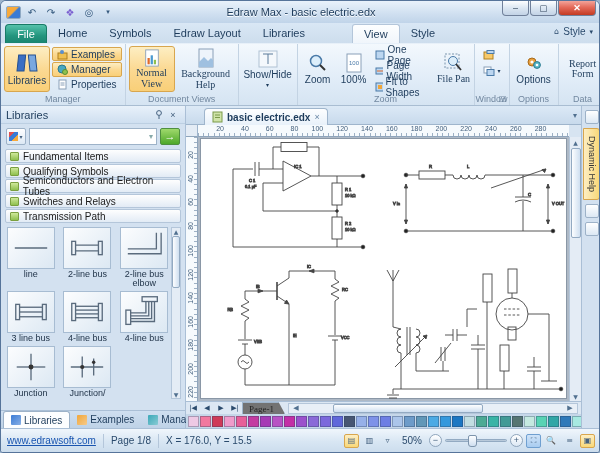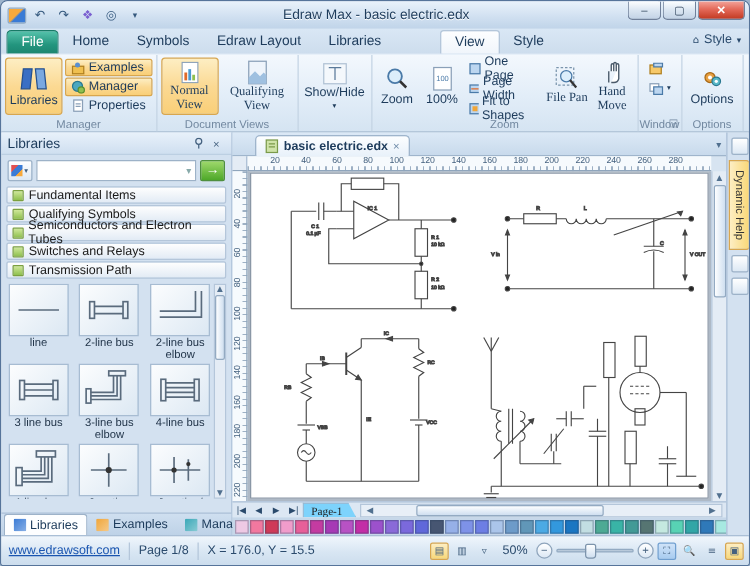--- a/index.html
+++ b/index.html
@@ -91,21 +91,21 @@
   #page{position:absolute;left:2px;top:1px;width:367px;height:261px;background:#fff;border:1px solid #8a97a6;}
   #canvas-vscroll{position:absolute;left:568px;top:136px;width:12px;height:264px;background:#e4ecf5;border-left:1px solid #b4c6da;
     display:flex;flex-direction:column;align-items:center;font-size:6px;color:#51708f;}
   #canvas-vscroll .thumb{flex:0 0 90px;width:10px;background:linear-gradient(90deg,#fdfeff,#cfdff0);border:1px solid #93aac2;border-radius:2px;margin-top:1px;}
   #canvas-vscroll .arr{height:10px;display:flex;align-items:center;}
   #page svg text{font-family:"Liberation Sans",sans-serif;fill:#333;}
 
   
   #pagenav{position:absolute;left:185px;top:400px;width:395px;height:13px;background:#dce7f3;border-top:1px solid #aabfd6;display:flex;align-items:center;font-size:8px;color:#2a4a6c;}
   .pnbtn{width:14px;text-align:center;font-family:"DejaVu Sans",sans-serif;font-size:7px;}
-  #page-tab{height:12px;padding:0 10px 0 6px;background:#7dd3fc;border:1px solid #9fb5cc;border-bottom:none;font-size:9px;
+  #page-tab{height:12px;padding:0 10px 0 6px;background:#737373;border:1px solid #9fb5cc;border-bottom:none;font-size:9px;
     font-family:"Liberation Serif",serif;color:#222;clip-path:polygon(0 0,85% 0,100% 100%,0 100%);display:flex;align-items:center;}
   #hscroll{flex:1;height:11px;margin:0 3px;background:#e8eff7;border:1px solid #b4c6da;display:flex;align-items:center;font-size:6px;color:#51708f;}
   #hscroll .thumb{flex:0 0 150px;height:9px;background:linear-gradient(#fdfeff,#cfdff0);border:1px solid #93aac2;border-radius:2px;margin-left:30px;}
   #palette{position:absolute;left:185px;top:413px;width:415px;height:14px;background:#c6d7e9;display:flex;align-items:center;gap:1px;padding:0 2px;}
   .sw{width:11px;height:11px;border:1px solid rgba(40,60,90,.35);}
 
   
   #right-strip{position:absolute;left:580px;top:105px;width:20px;height:322px;background:#d3e1f0;border-left:1px solid #aabfd6;display:flex;flex-direction:column;align-items:center;}
   .rs-ico{width:14px;height:14px;margin-top:4px;background:linear-gradient(#fff,#dce8f4);border:1px solid #9db2c8;border-radius:2px;}
   #dynhelp{margin-top:4px;width:17px;height:72px;background:linear-gradient(90deg,#fdeec3,#f9d878);border:1px solid #d8a64e;border-radius:0 3px 3px 0;
@@ -209,21 +209,21 @@
             <rect x="8.5" y="7" width="2.5" height="10" fill="#4a9ad0"></rect>
             <rect x="12" y="12" width="2.5" height="5" fill="#8fc04f"></rect>
           </svg>
         <span style="width:42px">Normal View</span>
       </div>
       <div class="bigbtn two-line" style="width:58px">
         <svg width="20" height="20" viewBox="0 0 20 20">
             <rect x="3" y="1" width="14" height="18" fill="#eef4fb" stroke="#8aa0b8"></rect>
             <path d="M3,14 l5,-5 l4,4 l3,-3 l2,2 v7 h-14 z" fill="#9fc0e0"></path>
           </svg>
-        <span style="width:58px">Qualifying View</span>
+        <span style="width:58px">Background Help</span>
       </div>
       <div class="glabel">Document Views</div>
     </div>
 
     <div class="rgroup" style="border-right:1px solid #c3d3e3;">
       <div class="bigbtn" style="width:52px">
         <svg width="20" height="18" viewBox="0 0 20 18">
             <rect x="1" y="1" width="18" height="16" fill="#f4f8fc" stroke="#b0c2d4"></rect>
             <line x1="10" y1="4" x2="10" y2="14" stroke="#5a7a9a"></line>
             <line x1="5" y1="4" x2="15" y2="4" stroke="#5a7a9a"></line>
@@ -270,26 +270,20 @@
             <span>Fit to Shapes</span>
           </div>
       </div>
       <div class="bigbtn two-line" style="width:34px">
         <svg width="20" height="20" viewBox="0 0 20 20">
             <rect x="1" y="1" width="14" height="14" fill="none" stroke="#7a94ac" stroke-dasharray="2,1.5"></rect>
             <circle cx="9" cy="8" r="4.5" fill="#dceefb" stroke="#4a7aa8"></circle>
             <line x1="12" y1="11" x2="17" y2="17" stroke="#333" stroke-width="1.8"></line>
           </svg>
         <span style="width:34px">File Pan</span>
-      </div>
-      <div class="bigbtn two-line" style="width:34px">
-        <svg width="20" height="20" viewBox="0 0 20 20">
-            <path d="M7,18 V9 M9,9 V4 a1,1 0 0 1 2,0 V9 M11,9 V3 a1,1 0 0 1 2,0 V9 M13,9 V4 a1,1 0 0 1 2,0 V11 L15,15 a4,4 0 0 1 -4,3 H9" fill="#fff" stroke="#4a5a6a" stroke-width="1.1"></path>
-          </svg>
-        <span style="width:34px">Hand Move</span>
       </div>
       <div class="glabel">Zoom</div>
     </div>
 
     <div class="rgroup" style="width:46px">
       <div class="smallcol">
         <div class="smallbtn">
             <svg width="12" height="10">
               <rect x="1" y="2" width="9" height="7" fill="#f7c96a" stroke="#b08020"></rect>
               <rect x="4" y="0.5" width="7" height="3" fill="#bcd6f0" stroke="#4a7aa8"></rect>
@@ -399,30 +393,20 @@
           </div>
           <div class="tile">
             <span class="art"><svg viewBox="0 0 48 42" width="46" height="40">
                 <rect x="8" y="13" width="4" height="16" stroke="#5a6b7d" fill="none" stroke-width="1.4"></rect>
                 <rect x="36" y="13" width="4" height="16" stroke="#5a6b7d" fill="none" stroke-width="1.4"></rect>
                 <line x1="12" y1="16" x2="36" y2="16" stroke="#5a6b7d" fill="none" stroke-width="1.4"></line>
                 <line x1="12" y1="21" x2="36" y2="21" stroke="#5a6b7d" fill="none" stroke-width="1.4"></line>
                 <line x1="12" y1="26" x2="36" y2="26" stroke="#5a6b7d" fill="none" stroke-width="1.4"></line>
               </svg></span>
             <div class="tlabel">3 line bus</div>
-          </div>
-          <div class="tile">
-            <span class="art"><svg viewBox="0 0 48 42" width="46" height="40">
-                <rect x="24" y="5" width="14" height="4" stroke="#5a6b7d" fill="none" stroke-width="1.4"></rect>
-                <polyline points="28,9 28,23 9,23" stroke="#5a6b7d" fill="none" stroke-width="1.4"></polyline>
-                <polyline points="31,9 31,26 9,26" stroke="#5a6b7d" fill="none" stroke-width="1.4"></polyline>
-                <polyline points="34,9 34,29 9,29" stroke="#5a6b7d" fill="none" stroke-width="1.4"></polyline>
-                <rect x="5" y="20" width="4" height="12" stroke="#5a6b7d" fill="none" stroke-width="1.4"></rect>
-              </svg></span>
-            <div class="tlabel">3-line bus elbow</div>
           </div>
           <div class="tile">
             <span class="art"><svg viewBox="0 0 48 42" width="46" height="40">
                 <rect x="8" y="12" width="4" height="18" stroke="#5a6b7d" fill="none" stroke-width="1.4"></rect>
                 <rect x="36" y="12" width="4" height="18" stroke="#5a6b7d" fill="none" stroke-width="1.4"></rect>
                 <line x1="12" y1="15" x2="36" y2="15" stroke="#5a6b7d" fill="none" stroke-width="1.4"></line>
                 <line x1="12" y1="19" x2="36" y2="19" stroke="#5a6b7d" fill="none" stroke-width="1.4"></line>
                 <line x1="12" y1="23" x2="36" y2="23" stroke="#5a6b7d" fill="none" stroke-width="1.4"></line>
                 <line x1="12" y1="27" x2="36" y2="27" stroke="#5a6b7d" fill="none" stroke-width="1.4"></line>
               </svg></span>

